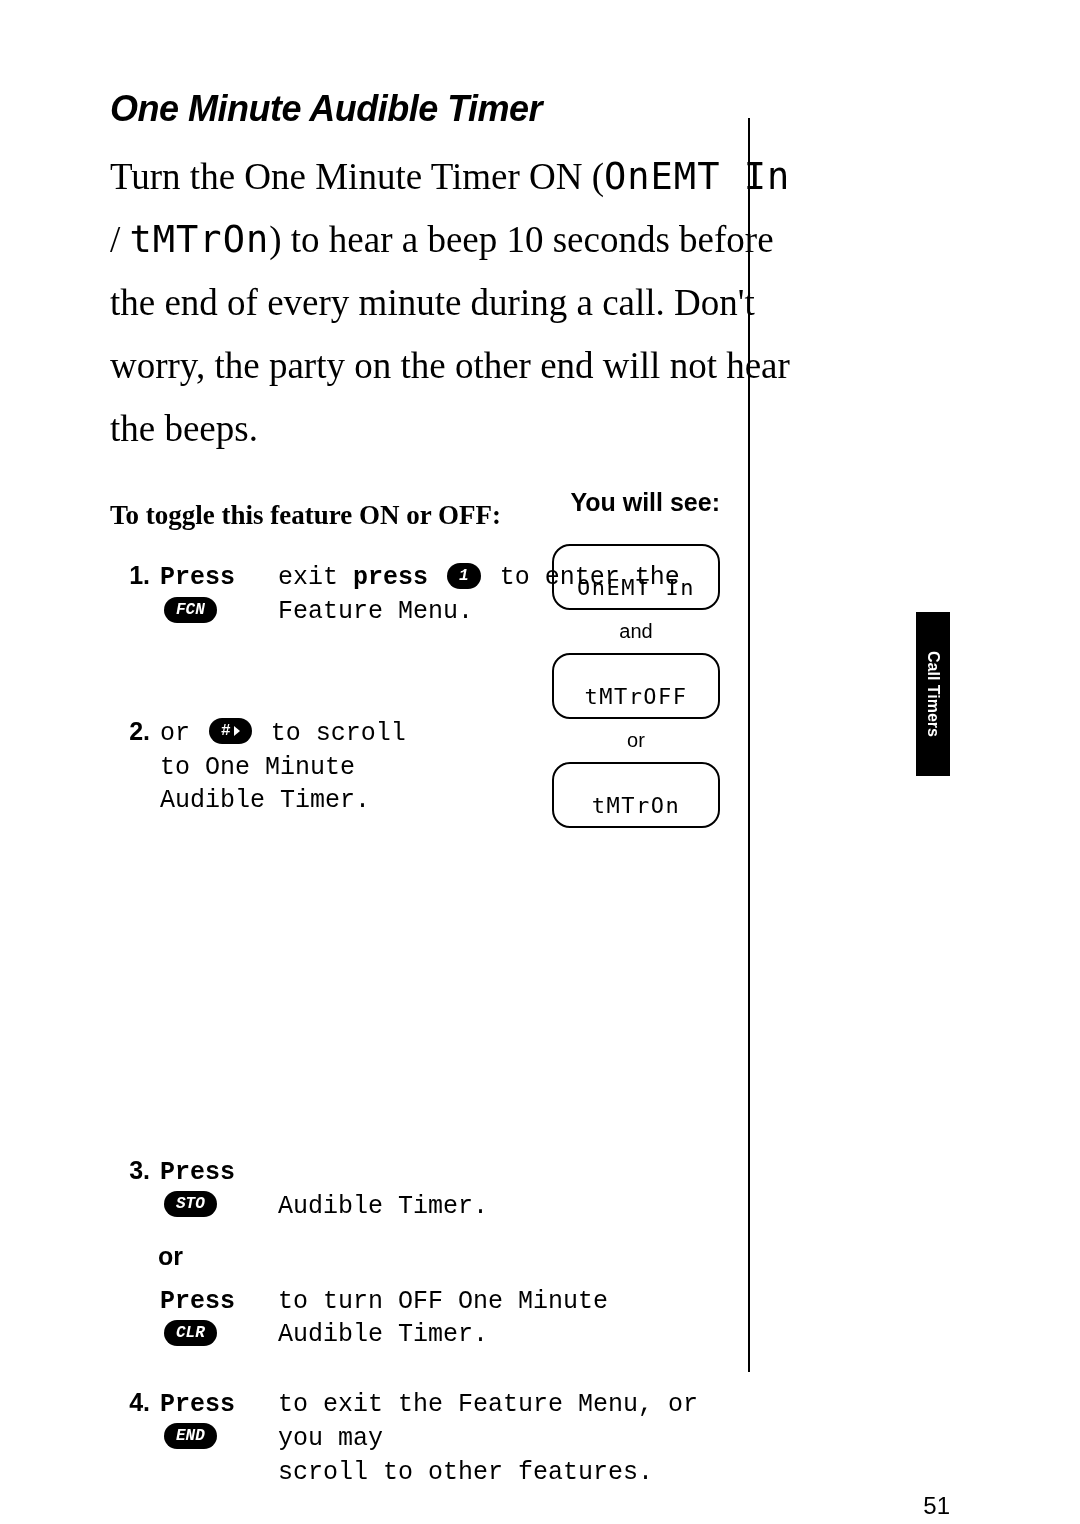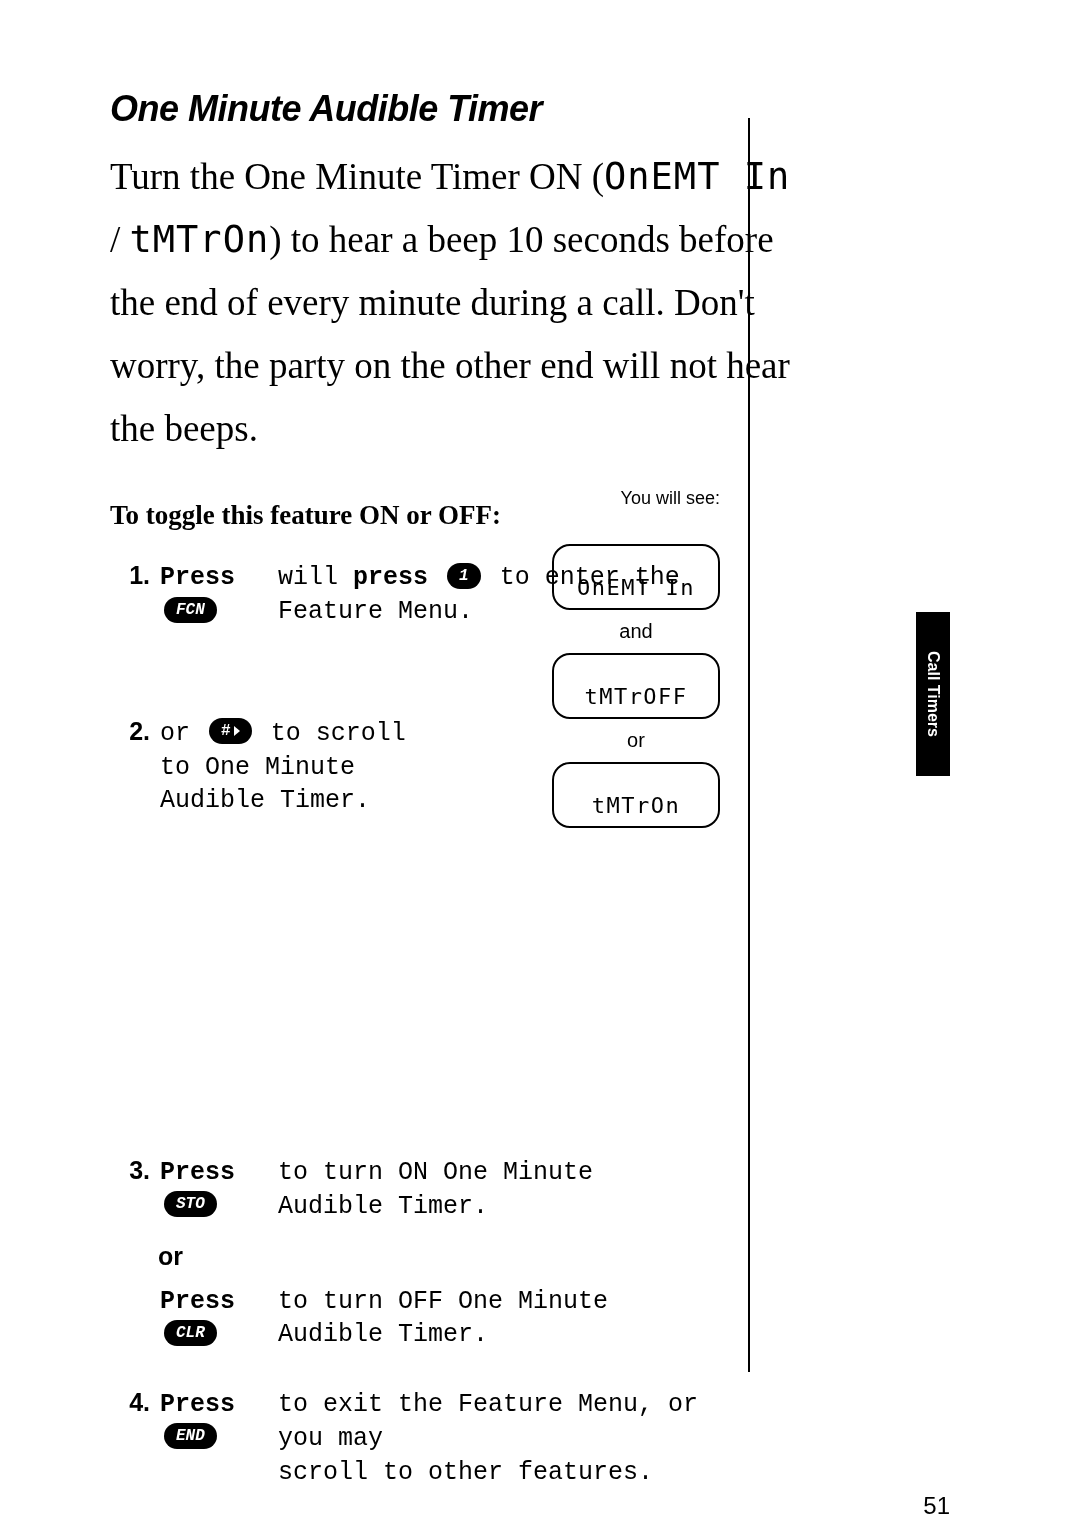--- a/index.html
+++ b/index.html
@@ -109,21 +109,22 @@
   .keycap .glyph { font-style: normal; font-weight: 700; vertical-align: middle;}
   .or-line {
     font-weight: 700;
     margin: 14px 0 14px 48px;
     font-size: 25px;
   }
   .you-will-see {
     position: absolute;
     right: 360px;
     top: 440px;
-    font-size: 18px;
+    font-size: 25px;
+    font-weight: bold;
   }
   .display-stack {
     position: absolute;
     right: 360px;
     top: 486px;
     width: 168px;
     text-align: center;
   }
   .display {
     border: 2px solid #000;
@@ -198,21 +199,21 @@
 
     <div class="step">
       <div class="step-num">1.</div>
       <div class="step-body">
         <div class="row">
           <div class="col-press">
             <span class="press-label">Press</span>
             <span class="keycap">FCN</span>
           </div>
           <div class="col-rest">
-            <span>will </span><b>press</b>
+            <span>exit </span><b>press</b>
             <span class="keycap">1</span>
             <span> to enter the</span><br>
             <span>Feature Menu.</span>
           </div>
         </div>
       </div>
     </div>
 
     <div style="height:70px"></div>
 
@@ -235,21 +236,21 @@
 
     <div class="step">
       <div class="step-num">3.</div>
       <div class="step-body">
         <div class="row">
           <div class="col-press">
             <span class="press-label">Press</span>
             <span class="keycap">STO</span>
           </div>
           <div class="col-rest">
-            <span> to turn ON One Minute</span><br>
+            <br>
             <span>Audible Timer.</span>
           </div>
         </div>
       </div>
     </div>
 
     <div class="or-line">or</div>
 
     <div class="step">
       <div class="step-num"></div>

